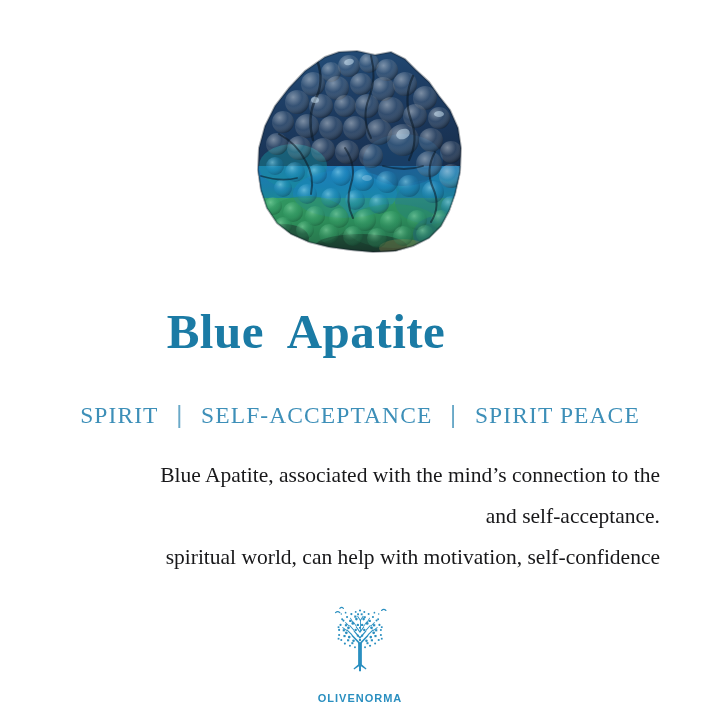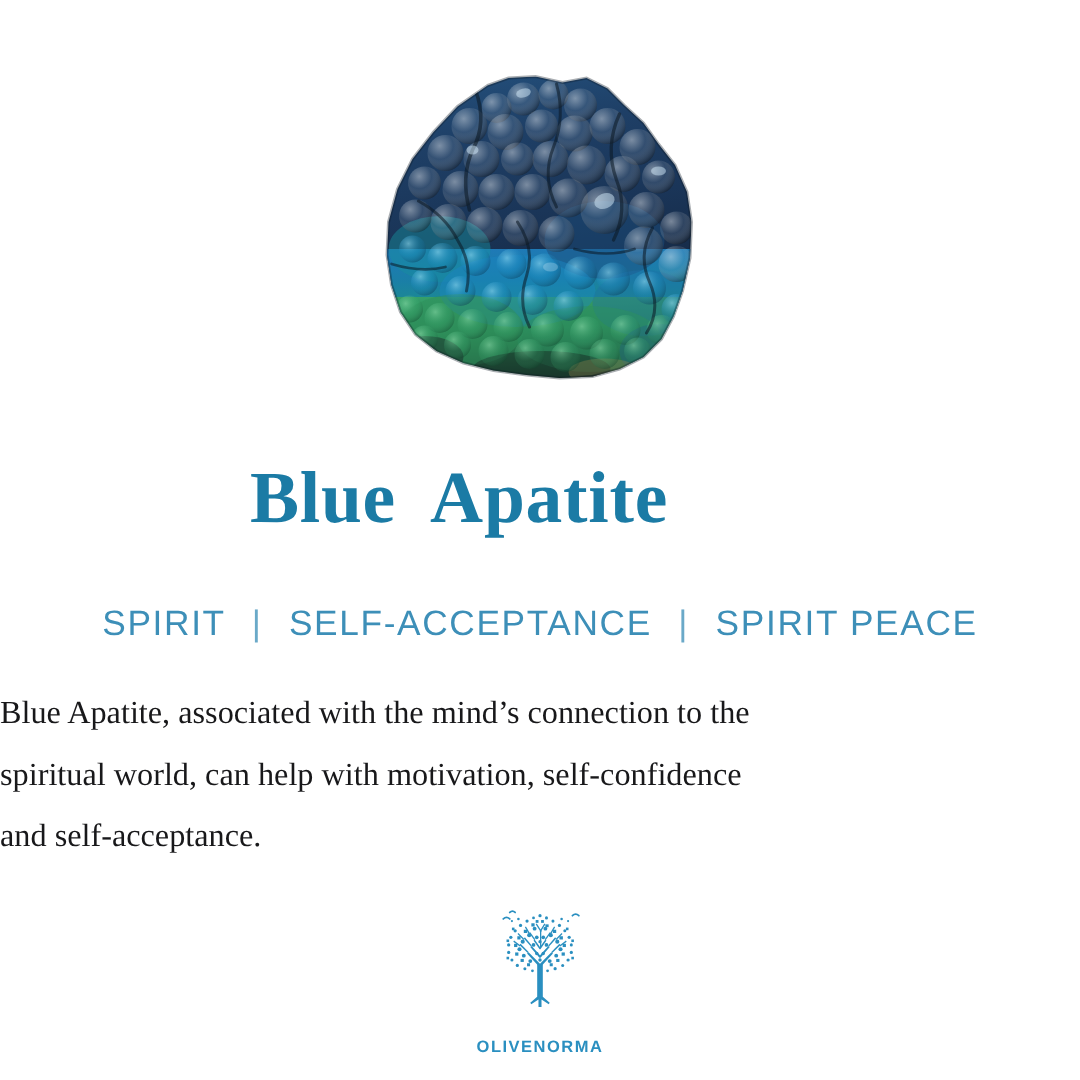--- a/index.html
+++ b/index.html
@@ -64,38 +64,39 @@
     width: 720px;
     text-align: center;
     font-family: "Liberation Sans", sans-serif;
     font-weight: 400;
     font-size: 23.5px;
     line-height: 30px;
     letter-spacing: 1.1px;
     color: #3d8fb8;
     white-space: nowrap;
   }
-  .keywords .kw { display: inline; }
+  .keywords .kw { display: inline; font-family: Liberation Serif, serif; }
   .keywords .sep {
     display: inline;
     padding: 0 10px;
     color: #6aa9c8;
   }
 
   
   .description {
     position: absolute;
     left: 0;
     top: 455px;
     width: 648px;
-    text-align: left;
+    text-align: right;
     font-family: "Liberation Serif", serif;
     font-size: 21.5px;
     line-height: 41px;
     color: #18181a;
+    padding-left: 12px;
   }
   .description .line { display: block; white-space: nowrap; }
 
   
   .brand {
     position: absolute;
     left: 0;
     top: 604px;
     width: 720px;
     display: flex;
@@ -292,22 +293,22 @@
   <div class="keywords">
     <span class="kw">SPIRIT</span>
     <span class="sep">|</span>
     <span class="kw">SELF-ACCEPTANCE</span>
     <span class="sep">|</span>
     <span class="kw">SPIRIT PEACE</span>
   </div>
 
   <div class="description">
     <span class="line">Blue Apatite, associated with the mind’s connection to the</span>
+    <span class="line">and self-acceptance.</span>
     <span class="line">spiritual world, can help with motivation, self-confidence</span>
-    <span class="line">and self-acceptance.</span>
   </div>
 
   <div class="brand">
     <svg class="brand-mark" viewBox="0 0 100 100" xmlns="http://www.w3.org/2000/svg">
       <g fill="#2a8fc0">
 
         <path d="M47.4 54 L47.4 84 L41 89.5 L41.9 91 L48.6 86.6 L48.6 93.5
                  L51.4 93.5 L51.4 86.6 L58.1 91 L59 89.5 L52.6 84 L52.6 54 Z"></path>
 
         <path d="M49 56 L38 44 L39.4 42.8 L50 53.4 L60.6 42.8 L62 44 L51 56 Z"></path>

